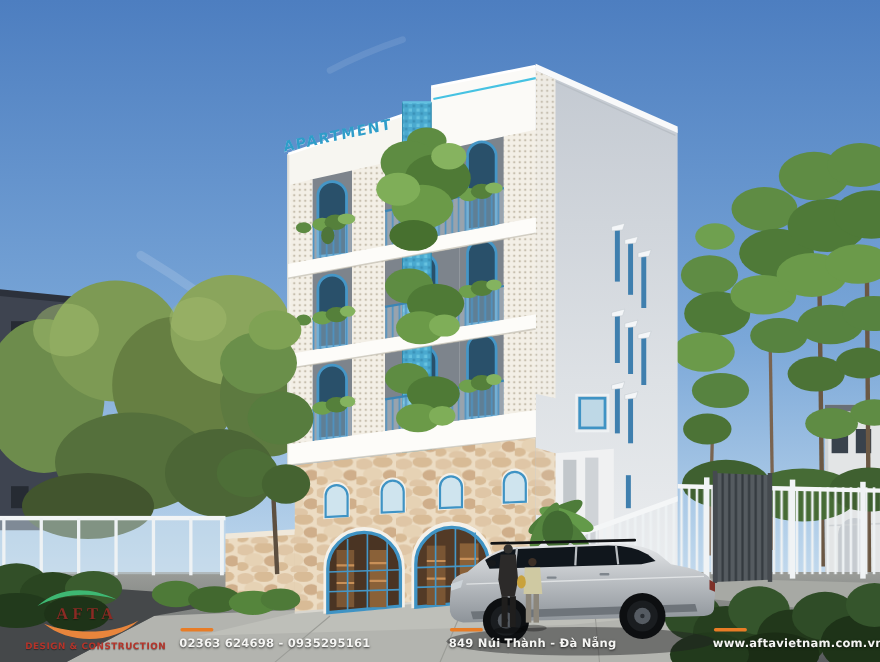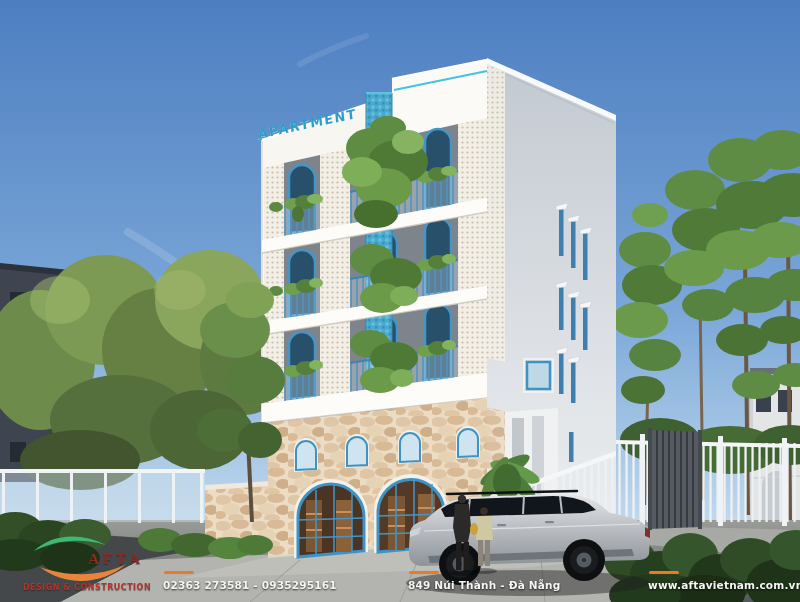--- a/index.html
+++ b/index.html
@@ -11,21 +11,21 @@
   .apartment-sign{
     position:absolute;left:257px;top:127px;width:120px;
     transform:rotate(-12deg) skewX(-6deg);transform-origin:left top;
     color:#2f9dc9;font-size:13px;font-weight:bold;letter-spacing:1.4px;
     text-shadow:0 0.5px 0 rgba(255,255,255,.6);
     white-space:nowrap;
   }
   .logo{position:absolute;left:14px;top:531px;width:146px;height:70px;}
   .logo svg{position:absolute;left:0;top:0;}
   .logo-name{
-    position:absolute;left:0;top:20px;width:130px;text-align:right;
+    position:absolute;left:0;top:20px;width:130px;text-align:center;
     font-family:"Liberation Serif",serif;font-weight:bold;font-size:15px;
     letter-spacing:4px;color:#8a2b24;text-shadow:0 1px 1px rgba(0,0,0,.35);
   }
   .logo-tagline{
     position:absolute;left:0;top:52px;width:146px;text-align:center;
     font-size:8px;font-weight:bold;letter-spacing:.5px;color:#b5342a;
     text-shadow:0 1px 1px rgba(0,0,0,.4);white-space:nowrap;
   }
   .footer-item{
     position:absolute;top:579px;color:#f5f5f3;font-size:10.5px;font-weight:bold;
@@ -536,21 +536,21 @@
   <svg width="146" height="70" viewBox="0 0 146 70">
     <path d="M20,20 C38,3 66,1 92,14 C64,6 40,10 20,20 Z" fill="#3eb873"></path>
     <path d="M26,36 C50,55 88,55 112,33 C88,46 52,46 26,36 Z" fill="#e8853c"></path>
   </svg>
   <div class="logo-name">AFTA</div>
   <div class="logo-tagline">DESIGN &amp; CONSTRUCTION</div>
 </div>
 
 <div class="footer-item f-phone">
   <span class="dash"></span>
-  <span>02363 273581 - 0935295161</span>
+  <span>02363 624698 - 0935295161</span>
 </div>
 <div class="footer-item f-address">
   <span class="dash"></span>
   <span>849 Núi Thành - Đà Nẵng</span>
 </div>
 <div class="footer-item f-website">
   <span class="dash"></span>
   <span>www.aftavietnam.com.vn</span>
 </div>
 

